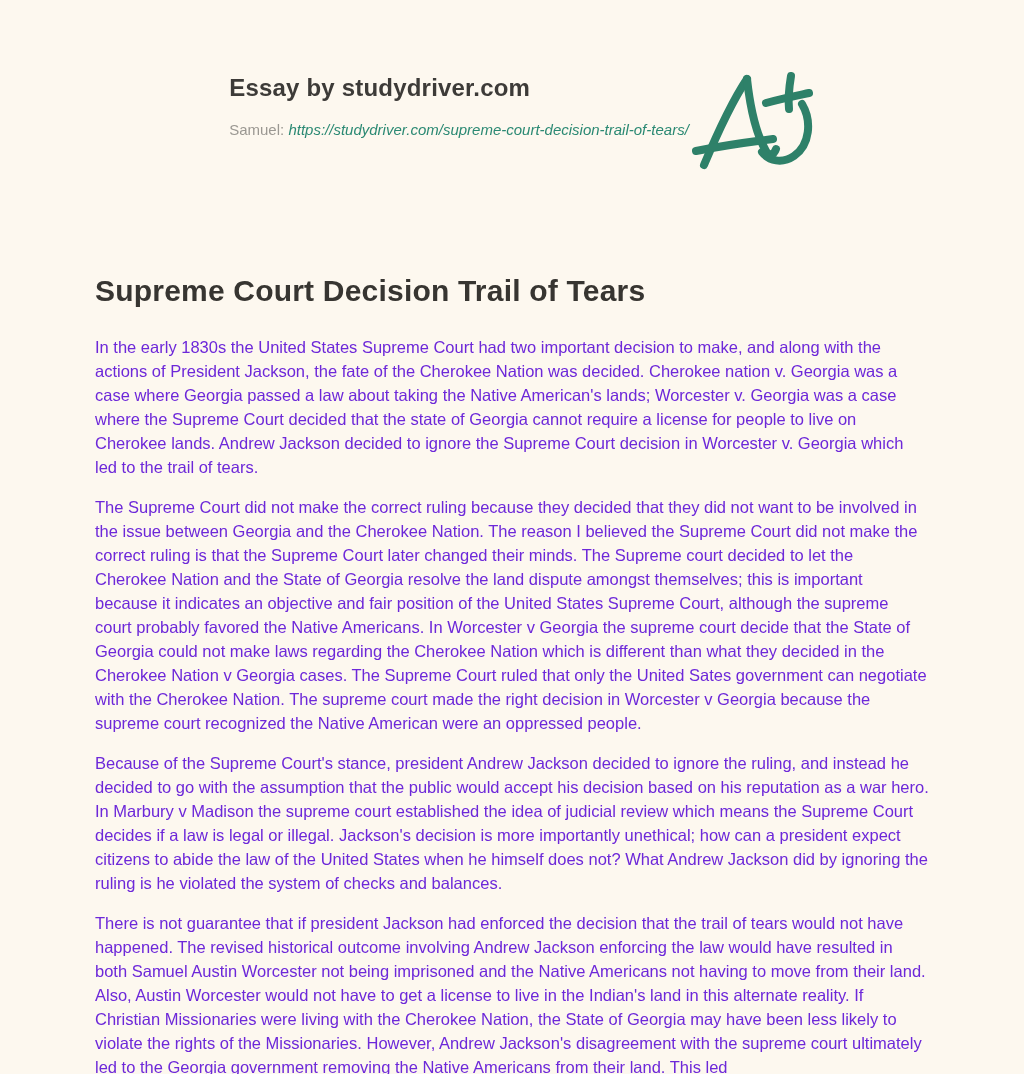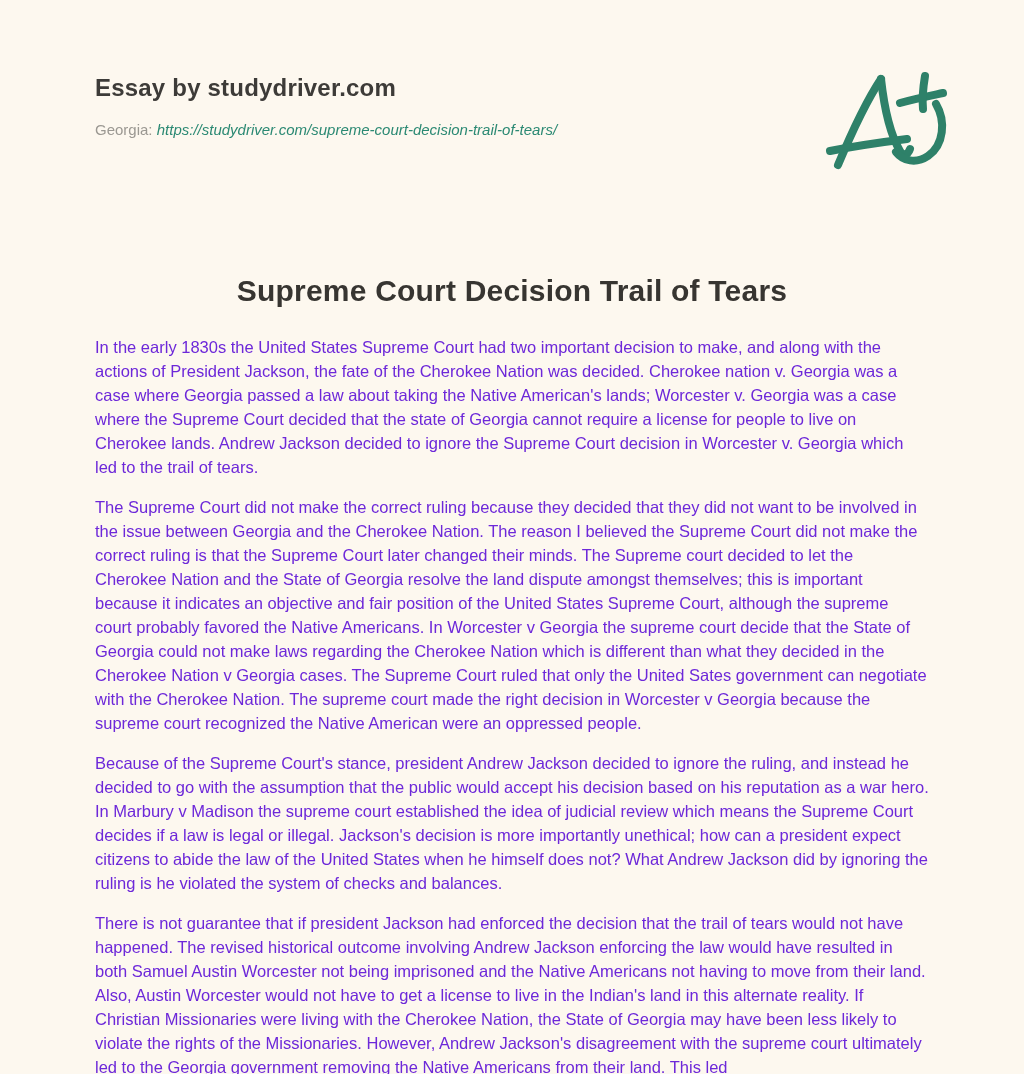--- a/index.html
+++ b/index.html
@@ -10,21 +10,21 @@
     overflow: hidden;
     font-family: "Liberation Sans", sans-serif;
     position: relative;
   }
   .content {
     width: 834px;
     margin: 0 auto;
   }
   .header {
     display: flex;
-    justify-content: space-between;
+    justify-content: center;
     align-items: flex-start;
     padding-top: 74px;
   }
   .header-title {
     font-size: 24px;
     font-weight: 700;
     color: #3d3b38;
     margin: 0;
     letter-spacing: 0.2px;
   }
@@ -42,21 +42,20 @@
     margin-top: -10px;
     margin-right: -22px;
     flex: 0 0 auto;
   }
   .essay-title {
     font-size: 30px;
     font-weight: 700;
     color: #373531;
     margin: 96px 0 0 0;
     letter-spacing: 0.2px;
-    text-align: center;
   }
   .essay-body {
     margin-top: 27px;
   }
   .para {
     font-size: 16.5px;
     line-height: 24px;
     color: #6d28d9;
     margin: 0 0 16px 0;
   }
@@ -64,21 +63,21 @@
 </head>
 <body>
 
 <div class="page">
   <div class="content">
 
     <div class="header">
       <div>
         <h1 class="header-title">Essay by studydriver.com</h1>
         <div class="source-line">
-          <span>Georgia:</span>
+          <span>Samuel:</span>
           <a class="source-link" href="#">https://studydriver.com/supreme-court-decision-trail-of-tears/</a>
         </div>
       </div>
 
       <div class="logo">
         <svg width="128" height="110" viewBox="0 0 128 110" fill="none" stroke="#2e8169" stroke-width="8" stroke-linecap="round">
           <path d="M15 101 C 28 70 44 36 58 15"></path>
           <path d="M58 15 C 61 42 67 70 77 87 C 80 92 85 91 87 85"></path>
           <path d="M7 87 C 32 82 60 78 84 75"></path>
           <path d="M77 39 C 91 35 106 32 120 29"></path>

